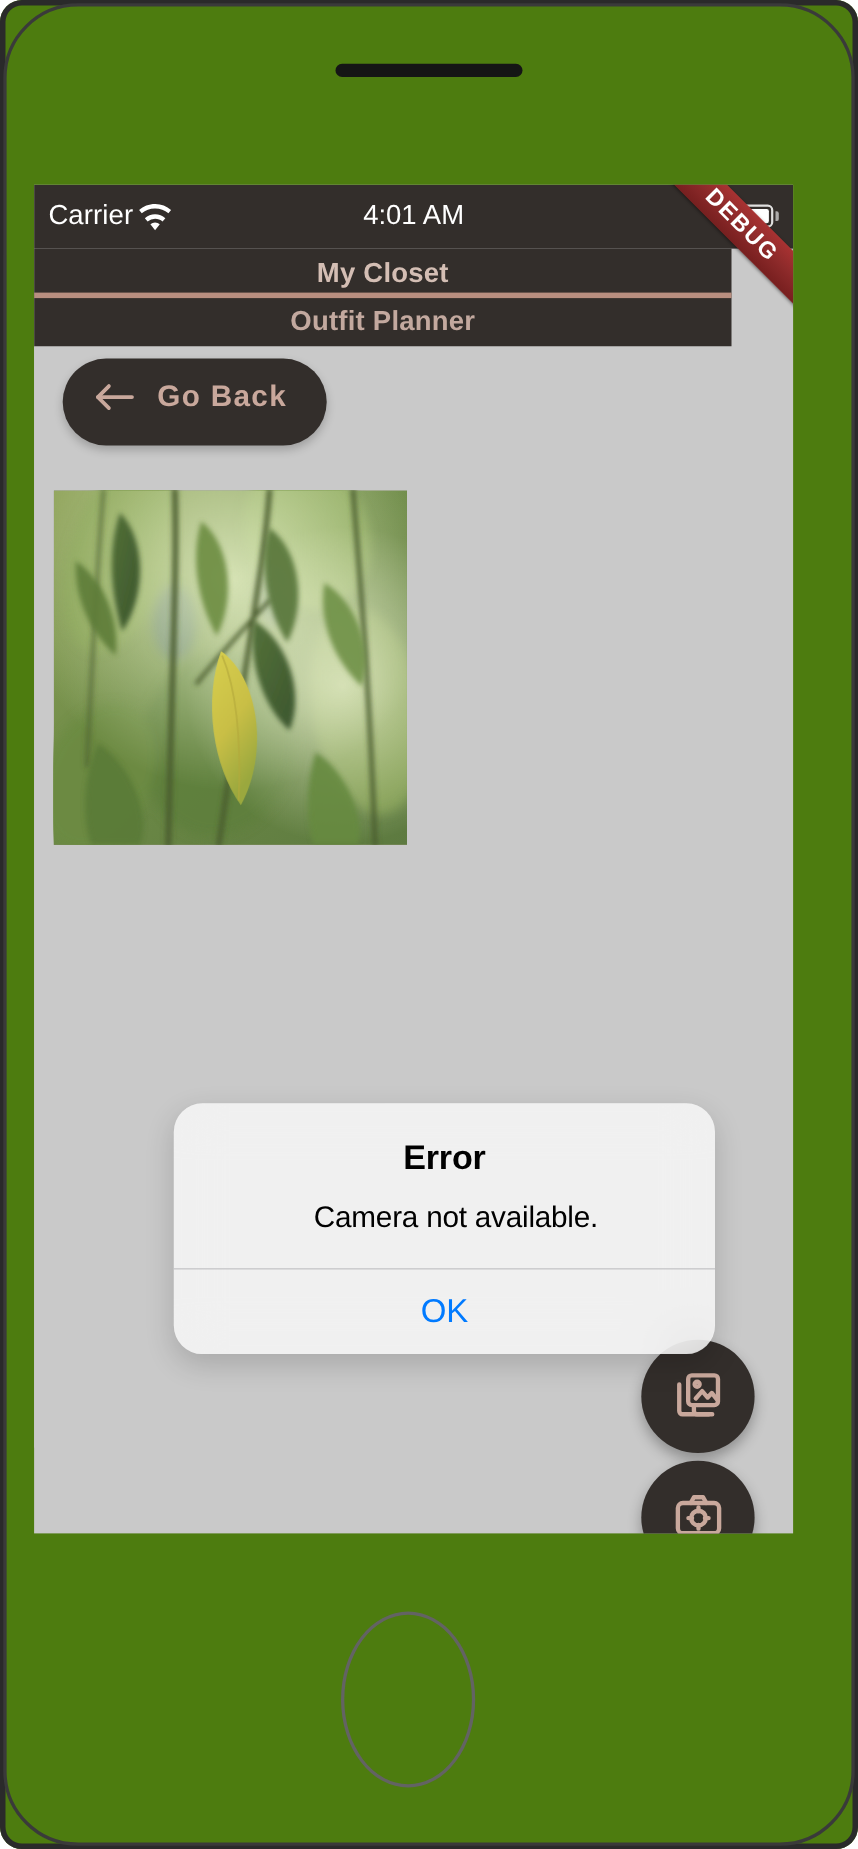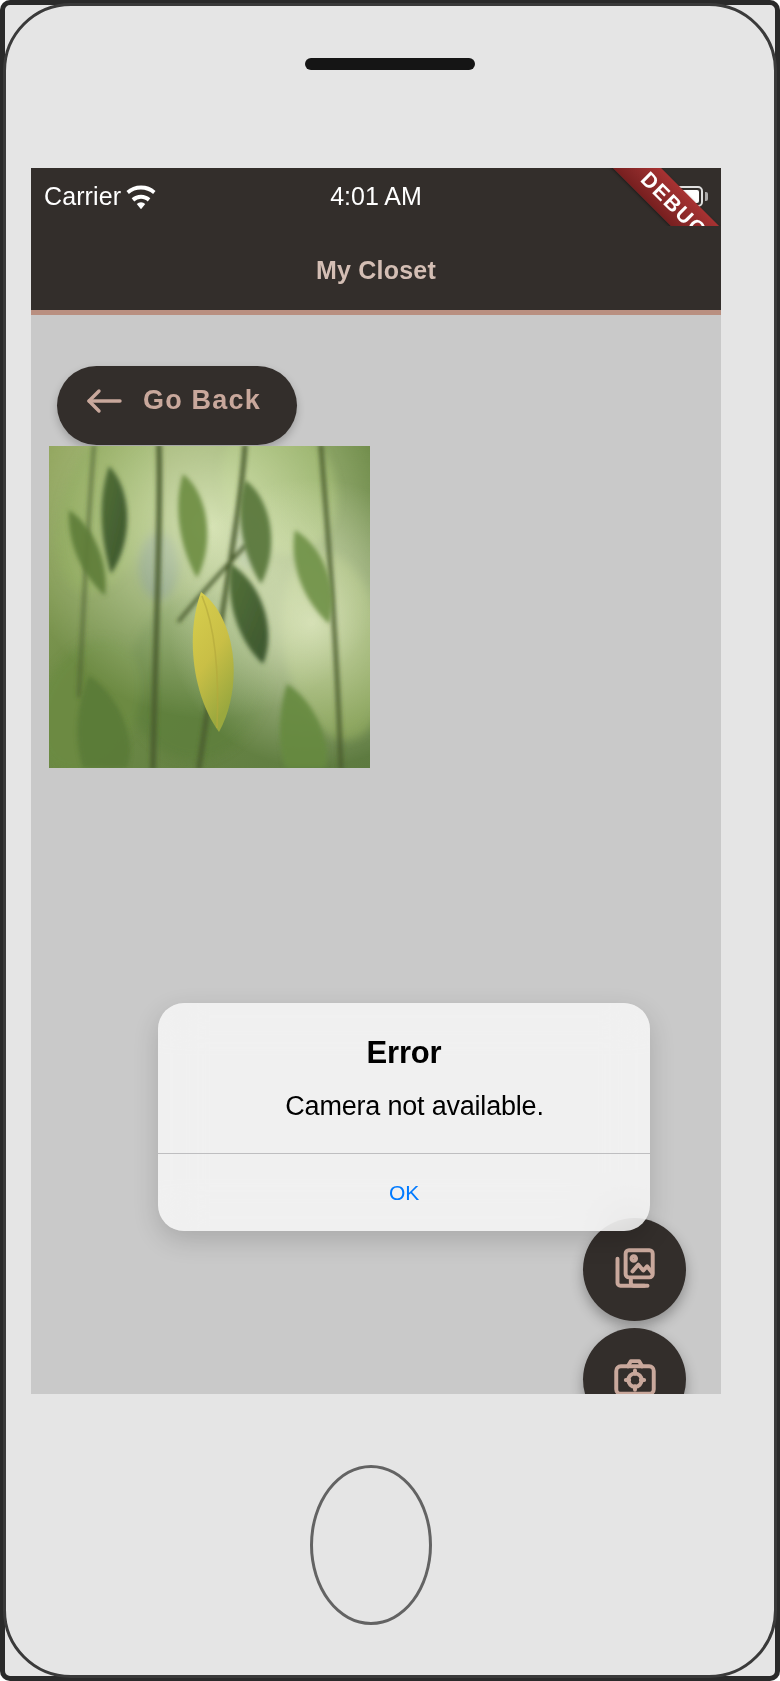--- a/index.html
+++ b/index.html
@@ -5,22 +5,22 @@
   * { margin:0; padding:0; box-sizing:border-box; }
   html,body{
     width:780px; height:1681px; overflow:hidden;
     background:#ffffff;
     font-family:"Liberation Sans", sans-serif;
   }
 
   
   #phone-frame{
     position:absolute; left:0; top:0; width:780px; height:1681px;
-    background:#e5e5e5;
-    border-radius:10px;
+    background:#4d7c0f;
+    border-radius:20px;
     box-shadow: inset 0 0 0 5px #2a2a2a;
     overflow:hidden;
   }
   #phone-bezel-outline{
     position:absolute; left:3px; top:3px; right:3px; bottom:3px;
     border-radius:68px;
     border:3px solid #3a3a3a;
     pointer-events:none;
   }
 
@@ -69,21 +69,21 @@
     transform:rotate(45deg);
     transform-origin:center;
     display:flex; align-items:center; justify-content:center;
     color:#fff; font-size:21px; font-weight:bold; letter-spacing:1.5px;
     box-shadow:0 1px 3px rgba(0,0,0,.45);
     overflow:hidden;
   }
 
   
   #tab-bar{
-    position:absolute; left:0; top:58px; width:690px; height:89px;
+    position:absolute; left:0; top:58px; width:634px; height:89px;
     background:#332e2b;
     display:flex;
     flex-direction:column;
   }
   .tab{
     flex:1; display:flex; align-items:center; justify-content:center;
     text-align:center; position:relative;
     color:#c3a99f; font-size:25px; font-weight:bold; line-height:1.18;
     padding:0 4px;
     letter-spacing:.2px;
@@ -102,21 +102,20 @@
 
   
   #go-back-button{
     position:absolute; left:26px; top:11px;
     height:79px; padding:0 36px 10px 28px;
     background:#332e2b; border:none; border-radius:40px;
     display:flex; align-items:center; gap:20px;
     color:#c9a89c; font-size:27px; font-weight:bold; letter-spacing:1.2px;
     box-shadow:0 4px 9px rgba(0,0,0,.22);
     cursor:pointer;
-    margin-top:40px;
   }
   .back-arrow{ width:38px; height:30px; flex:none; }
 
   
   #photo-card{
     position:absolute; left:18px; top:131px;
     width:321px; height:322px;
     overflow:hidden;
     background:#6a7a45;
   }
@@ -141,21 +140,21 @@
   }
   #alert-title{
     font-size:31px; font-weight:bold; color:#000; letter-spacing:-.2px;
   }
   #alert-message{
     font-size:27px; color:#000; text-align:center; letter-spacing:-.2px;margin-left:21px;
   }
   #alert-divider{ height:1px; background:rgba(60,60,67,.28); }
   #alert-ok-button{
     width:100%; height:77px; background:transparent; border:none;
-    color:#007aff; font-size:21px; letter-spacing:-.2px;
+    color:#007aff; font-size:30px; letter-spacing:-.2px;
     font-family:"Liberation Sans", sans-serif;
     cursor:pointer; display:flex; align-items:center; justify-content:center;text-align:center;
   }
 
   
   .fab{
     position:absolute; width:103px; height:103px; border-radius:50%;
     background:#332e2b; border:none; cursor:pointer;
     display:flex; align-items:center; justify-content:center;
     box-shadow:0 6px 13px rgba(0,0,0,.3);
@@ -196,20 +195,21 @@
         </svg>
       </span>
       <div class="status-time">4:01 AM</div>
       <div class="battery"></div>
       <div class="battery-tip"></div>
       <div id="debug-ribbon">DEBUG</div>
     </div>
 
     <div id="tab-bar">
       <div class="tab active">My Closet</div>
+      <div class="tab">Outfit Planner</div>
     </div>
 
     <div id="content">
 
       <button id="go-back-button">
         <span class="back-arrow">
           <svg viewBox="0 0 38 30" fill="none" stroke="#c9a89c" stroke-width="3.4" stroke-linecap="round" stroke-linejoin="round">
             <path d="M35 15H4"></path>
               <path d="M14 5 4 15l10 10"></path>
           </svg>

